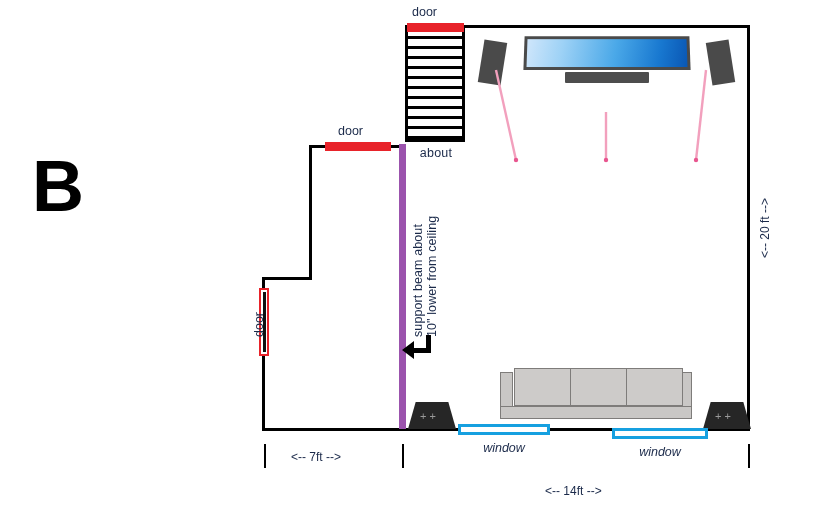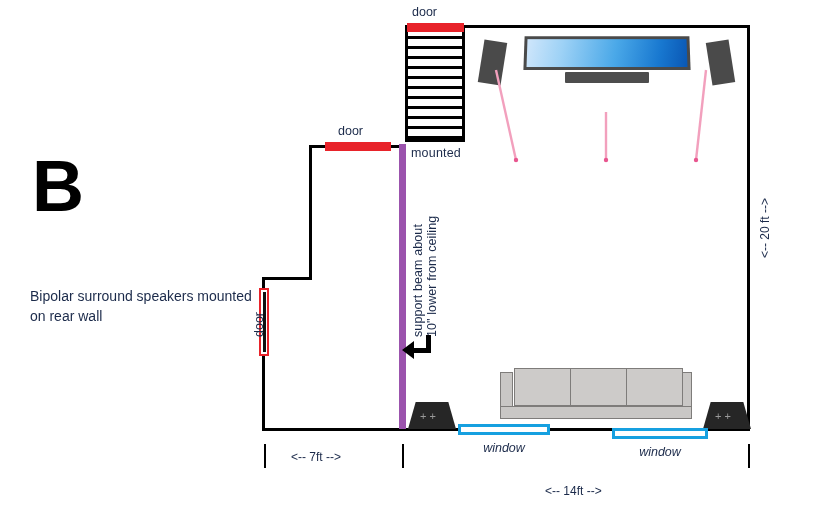--- a/index.html
+++ b/index.html
@@ -88,21 +88,20 @@
   #note{position:absolute;left:30px;top:286px;width:230px;font-size:14px;
         color:#1b2a4a;line-height:1.45;}
 </style>
 </head>
 <body>
 
 <div id="stage">
 
   <div id="big-letter">B</div>
 
-  <div id="note">Bipolar surround speakers mounted on rear wall</div>
 
   <div class="wall" style="left:462px;top:25px;width:288px;height:3px;"></div>
 
   <div class="wall" style="left:747px;top:25px;width:3px;height:406px;"></div>
 
   <div class="wall" style="left:262px;top:428px;width:488px;height:3px;"></div>
 
   <div class="wall" style="left:262px;top:277px;width:3px;height:154px;"></div>
 
   <div class="wall" style="left:262px;top:277px;width:50px;height:3px;"></div>
@@ -117,21 +116,21 @@
     <div class="stair-rung" style="top:28px;"></div>
     <div class="stair-rung" style="top:38px;"></div>
     <div class="stair-rung" style="top:48px;"></div>
     <div class="stair-rung" style="top:58px;"></div>
     <div class="stair-rung" style="top:68px;"></div>
     <div class="stair-rung" style="top:78px;"></div>
     <div class="stair-rung" style="top:88px;"></div>
     <div class="stair-rung" style="top:98px;"></div>
     <div class="stair-rung" style="top:108px;"></div>
   </div>
-  <div id="stairs-label">mounted</div>
+  <div id="stairs-label">about</div>
 
   <div class="door-h" style="left:407px;top:23px;width:57px;"></div>
   <div class="door-lbl" style="left:412px;top:5px;">door</div>
 
   <div class="door-h" style="left:325px;top:142px;width:66px;"></div>
   <div class="door-lbl" style="left:338px;top:124px;">door</div>
 
   <div class="door-v" style="left:259px;top:288px;height:68px;"></div>
   <div class="door-lbl vert" style="left:252px;top:337px;">door</div>
 

